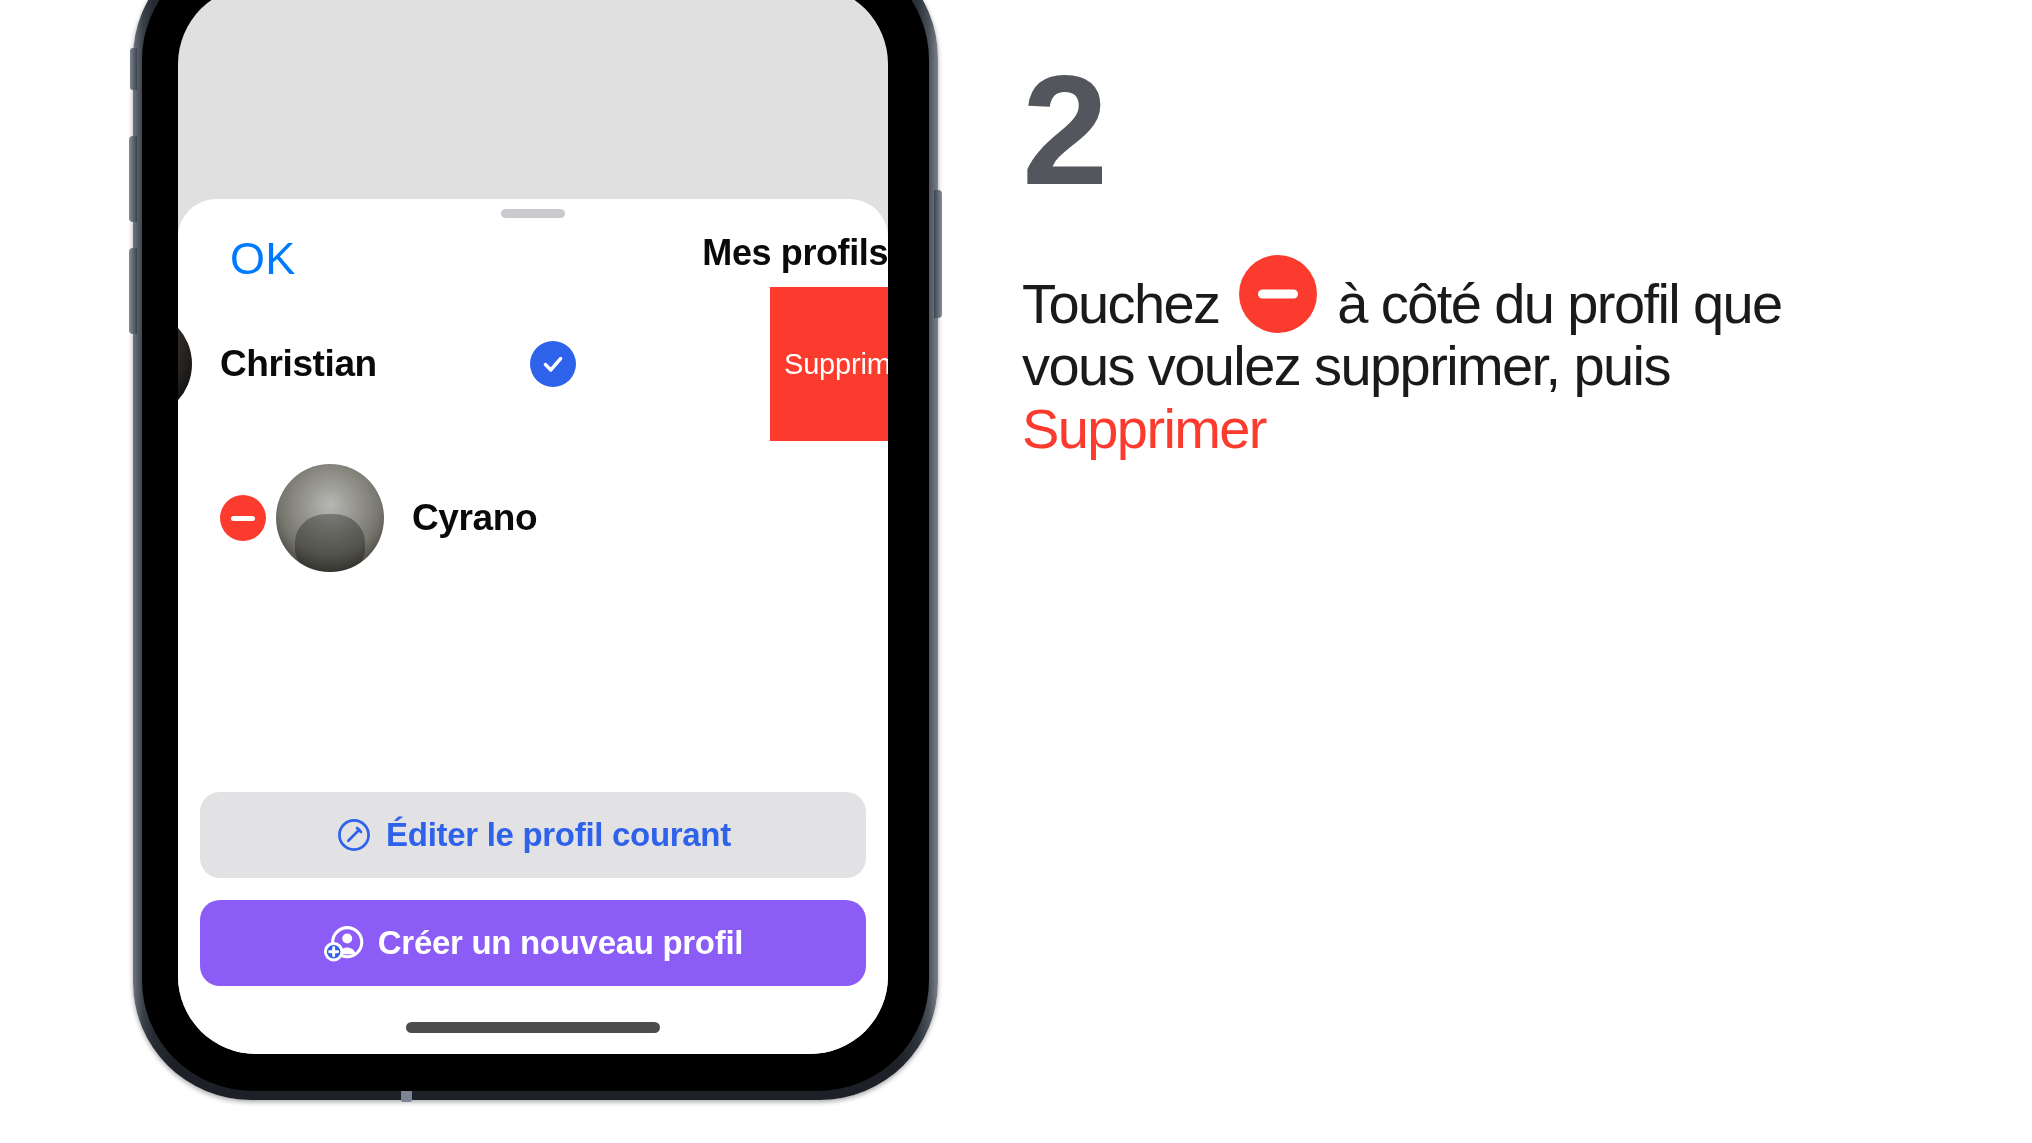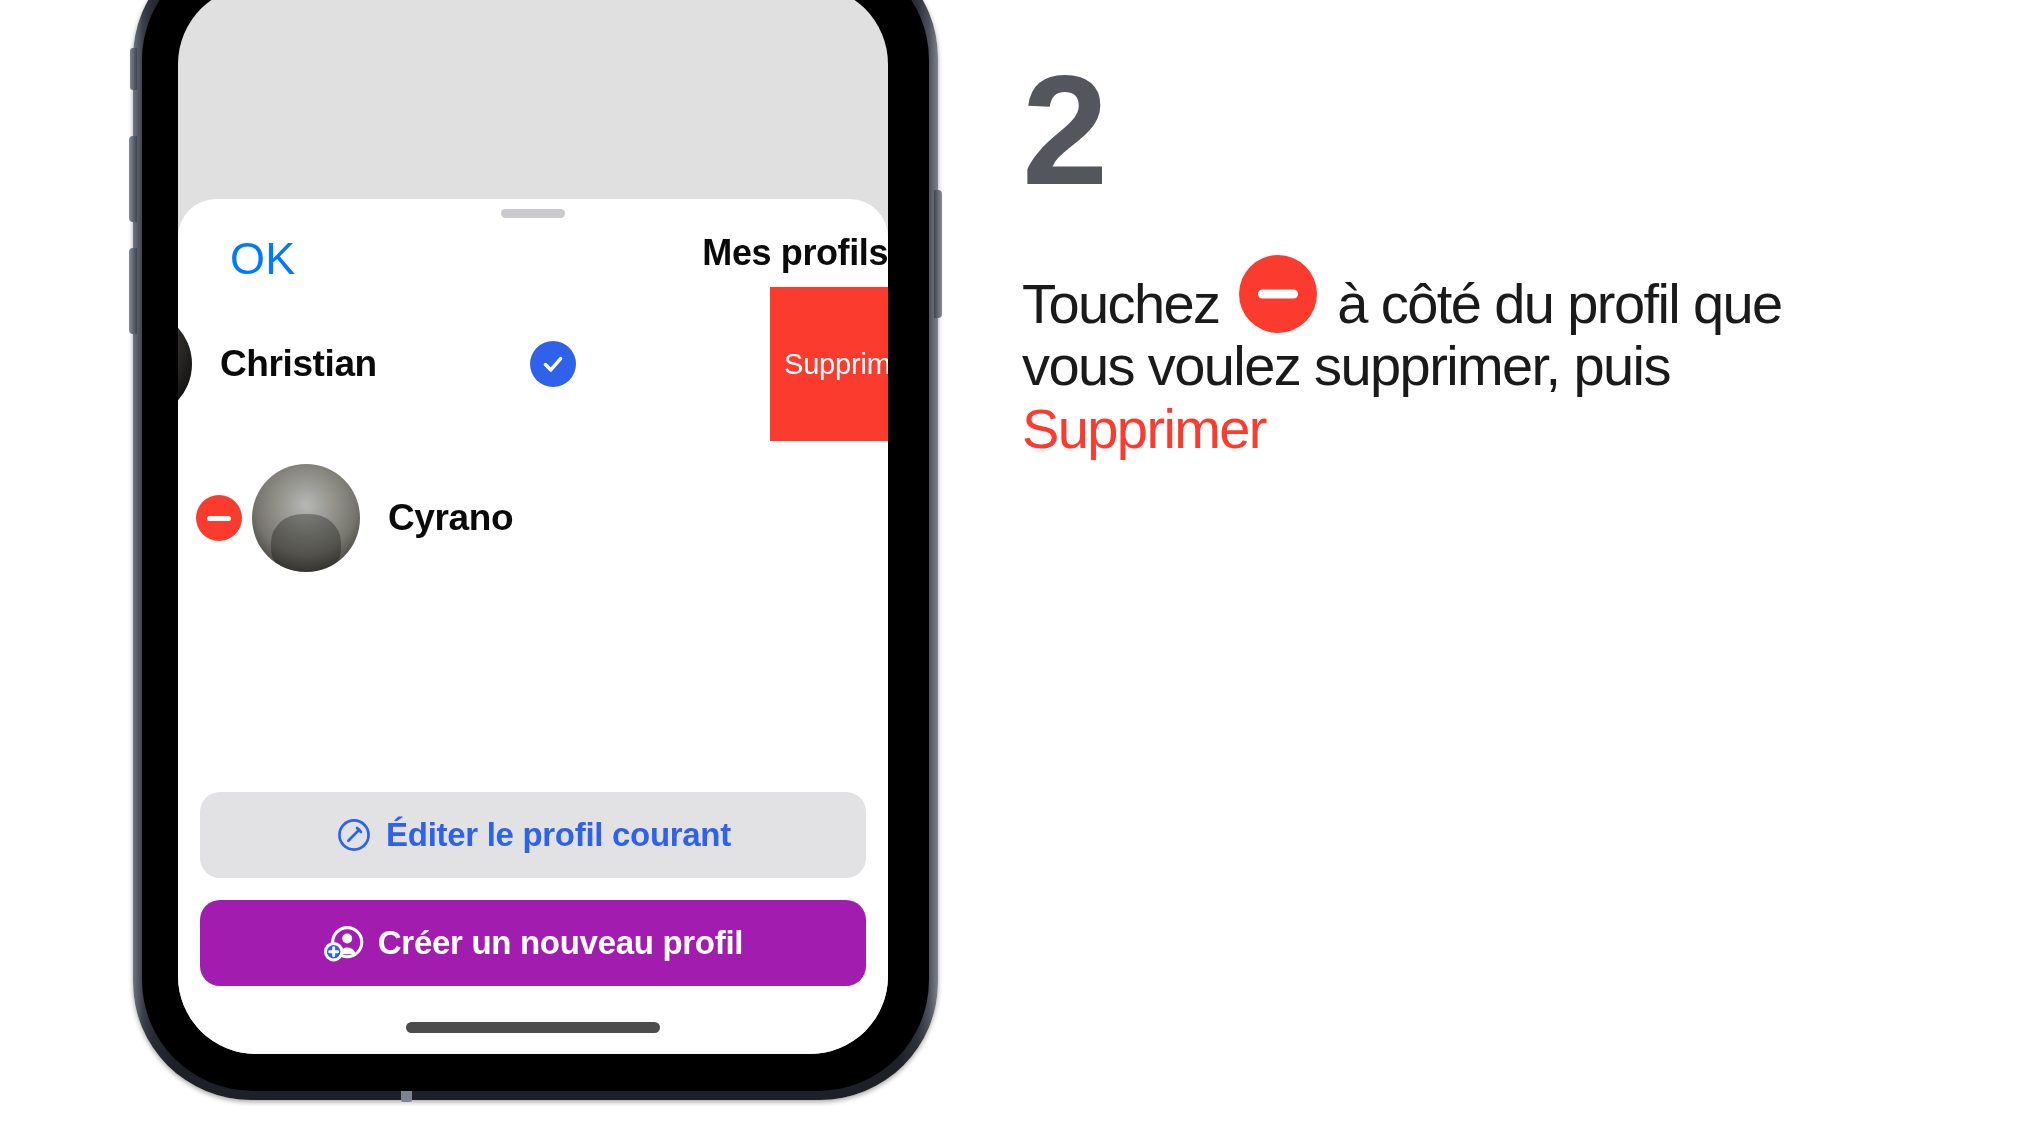--- a/index.html
+++ b/index.html
@@ -234,20 +234,21 @@
     cursor: pointer;
   }
   .check-badge svg { width: 26px; height: 26px; display: block; }
 
   
   .row-normal {
     display: flex;
     align-items: center;
     padding-left: 18px;
     box-sizing: border-box;
+    margin-left: 24px;
   }
   .minus-badge {
     width: 46px;
     height: 46px;
     border-radius: 50%;
     background: #fb3b2d;
     flex: 0 0 auto;
     display: flex;
     align-items: center;
     justify-content: center;
@@ -283,21 +284,21 @@
   .btn-secondary {
     background: #e2e2e4;
     margin-bottom: 22px;
   }
   .btn-secondary .btn-label {
     color: #2f62ea;
     font-size: 33px;
     font-weight: bold;
     letter-spacing: -.3px;
   }
-  .btn-primary { background: #a21caf; }
+  .btn-primary { background: #8b5cf6; }
   .btn-primary .btn-label {
     color: #ffffff;
     font-size: 33px;
     font-weight: bold;
     letter-spacing: -.3px;
   }
   .btn-icon { display: flex; align-items: center; }
   .btn-icon svg { display: block; }
 
   .home-indicator {

